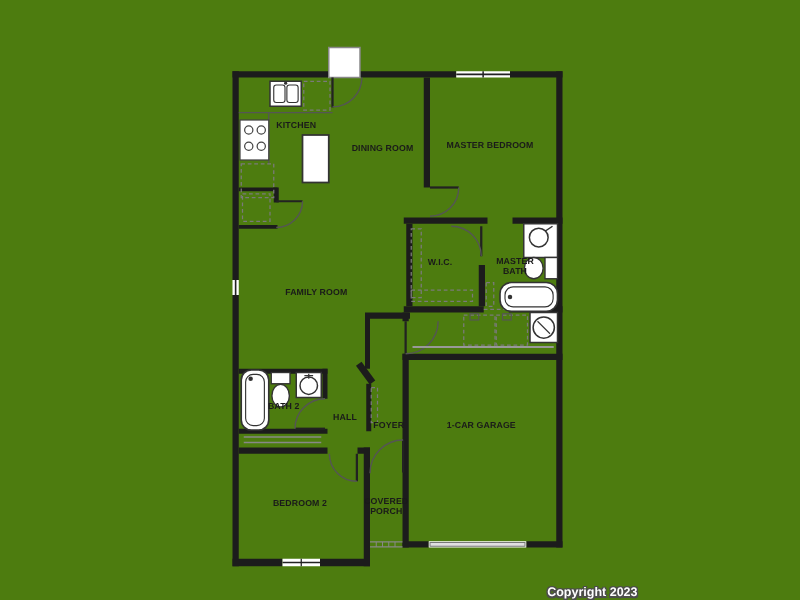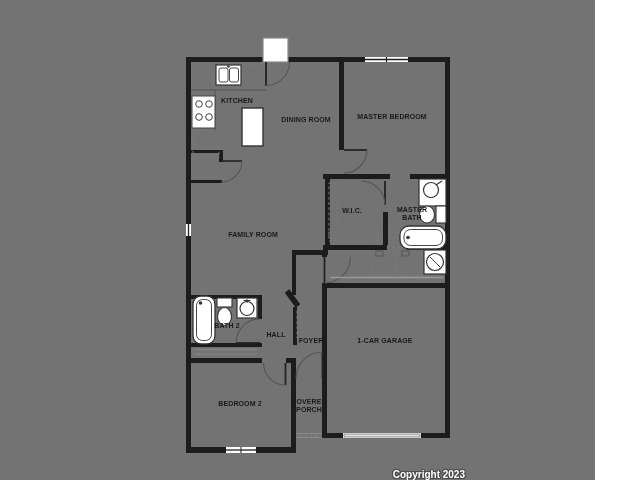--- a/index.html
+++ b/index.html
@@ -1,18 +1,18 @@
 <!DOCTYPE html>
 <html><head>
 <meta charset="utf-8">
 <style>
   html,body { margin:0; padding:0; background:#ffffff; }
   .canvas {
-    position:relative; width:595px; height:480px;
-    background:#737373; overflow:hidden;
+    position:relative; width:640px; height:480px;
+    background:#4d7c0f; overflow:hidden;
     font-family:"Liberation Sans", sans-serif;
   }
   .plan-svg { position:absolute; left:0; top:0; }
   .room-label {
     position:absolute;
     font-family:"Liberation Sans", sans-serif;
     font-weight:bold; font-size:7px; line-height:8px;
     color:#1a1a1a; text-align:center; letter-spacing:0.1px;
   }
   .copyright {

